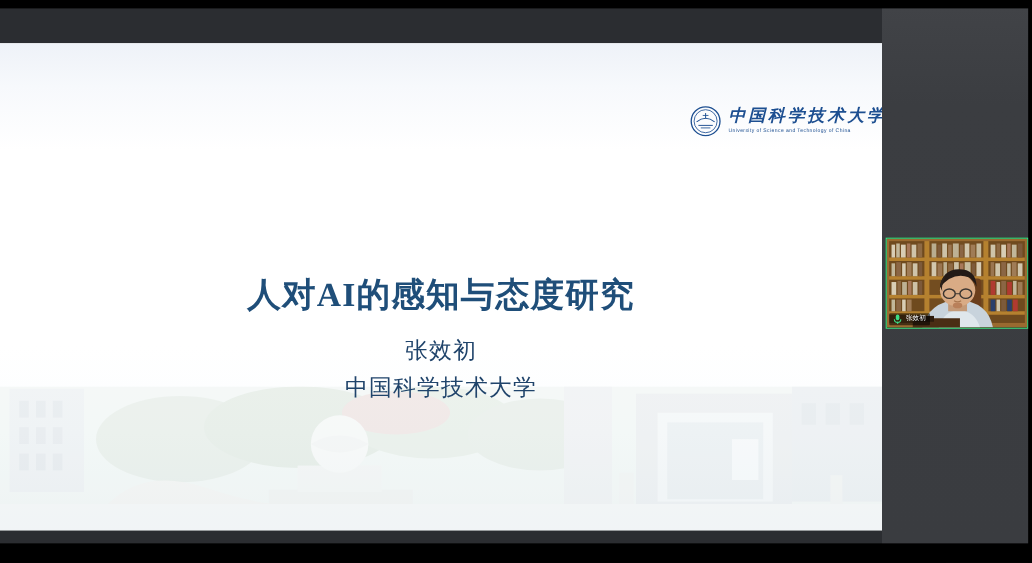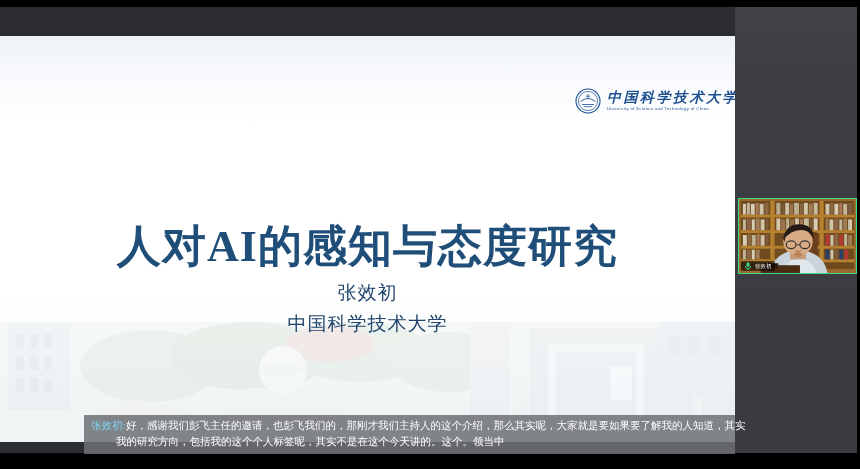--- a/index.html
+++ b/index.html
@@ -33,21 +33,21 @@
   .logo-txt{display:flex;flex-direction:column;justify-content:center;}
   .logo-cn{font-family:"Liberation Serif","DejaVu Serif",serif;font-size:14px;
            letter-spacing:2.5px;color:#1d4f91;font-weight:700;line-height:15px;
            font-style:italic;white-space:nowrap;}
   .logo-en{font-size:4.2px;letter-spacing:.35px;color:#1d4f91;line-height:7px;
            white-space:nowrap;transform:scale(1,1.05);transform-origin:left center;}
 
   
   .title{position:absolute;left:0;top:183px;width:735px;text-align:center;
          font-family:"Liberation Serif","DejaVu Serif",serif;
-         font-size:44px;line-height:56px;color:#1f4e79;font-weight:600;
+         font-size:28px;line-height:56px;color:#1f4e79;font-weight:600;
          letter-spacing:1px;white-space:nowrap;}
   .sub{position:absolute;left:0;width:735px;text-align:center;
        font-family:"Liberation Sans","DejaVu Sans",sans-serif;
        color:#20446b;font-size:19px;line-height:26px;letter-spacing:1px;}
   .sub1{top:244px;}
   .sub2{top:275px;}
   .sub3{top:306px;font-family:"Liberation Sans","DejaVu Sans",sans-serif;letter-spacing:.5px;}
 
   
   .caption{position:absolute;left:84px;top:408px;width:651px;
@@ -153,24 +153,20 @@
           <div class="logo-cn">中国科学技术大学</div>
           <div class="logo-en">University of Science and Technology of China</div>
         </div>
       </div>
 
       <div class="title">人对AI的感知与态度研究</div>
       <div class="sub sub1">张效初</div>
       <div class="sub sub2">中国科学技术大学</div>
     </div>
 
-    <div class="caption">
-      <div class="cap-line cap-line1"><span class="cap-speaker">张效初:</span><span>好，感谢我们彭飞主任的邀请，也彭飞我们的，那刚才我们主持人的这个介绍，那么其实呢，大家就是要如果要了解我的人知道，其实</span></div>
-      <div class="cap-line cap-line2">我的研究方向，包括我的这个个人标签呢，其实不是在这个今天讲的。这个。领当中</div>
-    </div>
   </div>
 
   <div class="sidebar">
     <div class="tile">
       <svg viewBox="0 0 119 76" preserveAspectRatio="none" xmlns="http://www.w3.org/2000/svg">
         <rect width="119" height="76" fill="#8a5a28"></rect>
 
         <g>
           <rect x="0" y="0" width="119" height="76" fill="#9a6a30"></rect>
           <rect x="2" y="2" width="30" height="70" fill="#6f4a1e"></rect>

